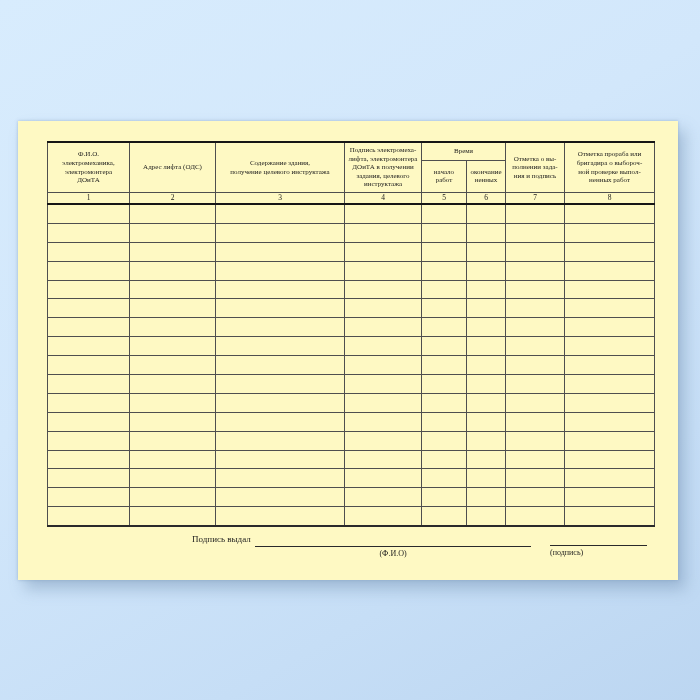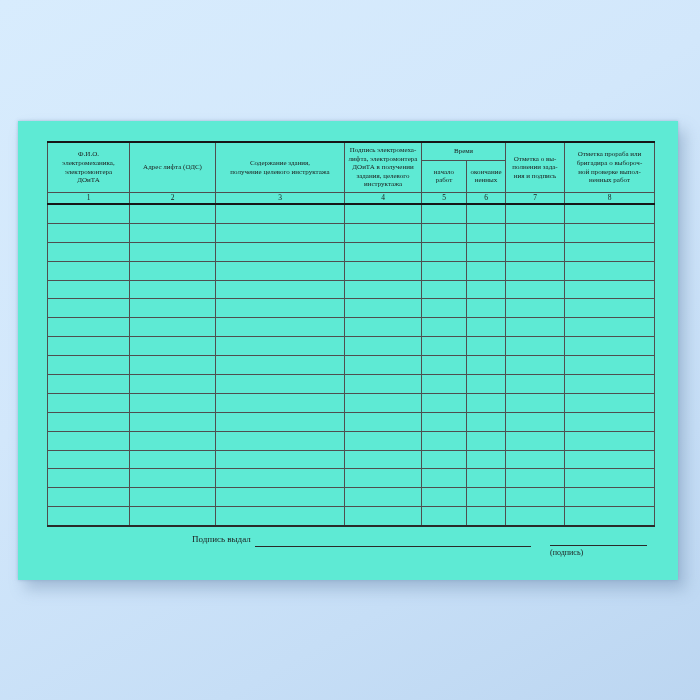--- a/index.html
+++ b/index.html
@@ -3,21 +3,21 @@
 <meta charset="utf-8">
 <style>
   html, body { margin: 0; padding: 0; }
   body {
     width: 700px; height: 700px; position: relative; overflow: hidden;
     background: linear-gradient(150deg, #d8ecfd 0%, #d2e7fb 40%, #c6def6 75%, #bcd6f1 100%);
     font-family: "Liberation Serif", "DejaVu Serif", serif;
   }
   .page {
     position: absolute; left: 18px; top: 121px; width: 660px; height: 459px;
-    background: #5eead4;
+    background: #fef9c3;
     box-shadow: 0 0 3px rgba(120,150,185,.55), 7px 9px 14px rgba(105,135,170,.42);
   }
   table.journal {
     position: absolute; left: 29px; top: 20px; width: 607px;
     border-collapse: collapse; table-layout: fixed;
     color: #1b1b1b;
   }
   table.journal th, table.journal td {
     border: 1px solid #4f4f4f; padding: 0 1px;
     font-weight: normal; text-align: center; vertical-align: middle;
@@ -286,16 +286,17 @@
           <td></td>
           <td></td>
           <td></td>
           <td></td>
         </tr>
       </tbody>
   </table>
 
   <span class="footer-label">Подпись выдал</span>
   <div class="fio-line"></div>
+  <div class="fio-caption">(Ф.И.О)</div>
   <div class="sign-line"></div>
   <div class="sign-caption">(подпись)</div>
 
 </div>
 
 </body></html>

